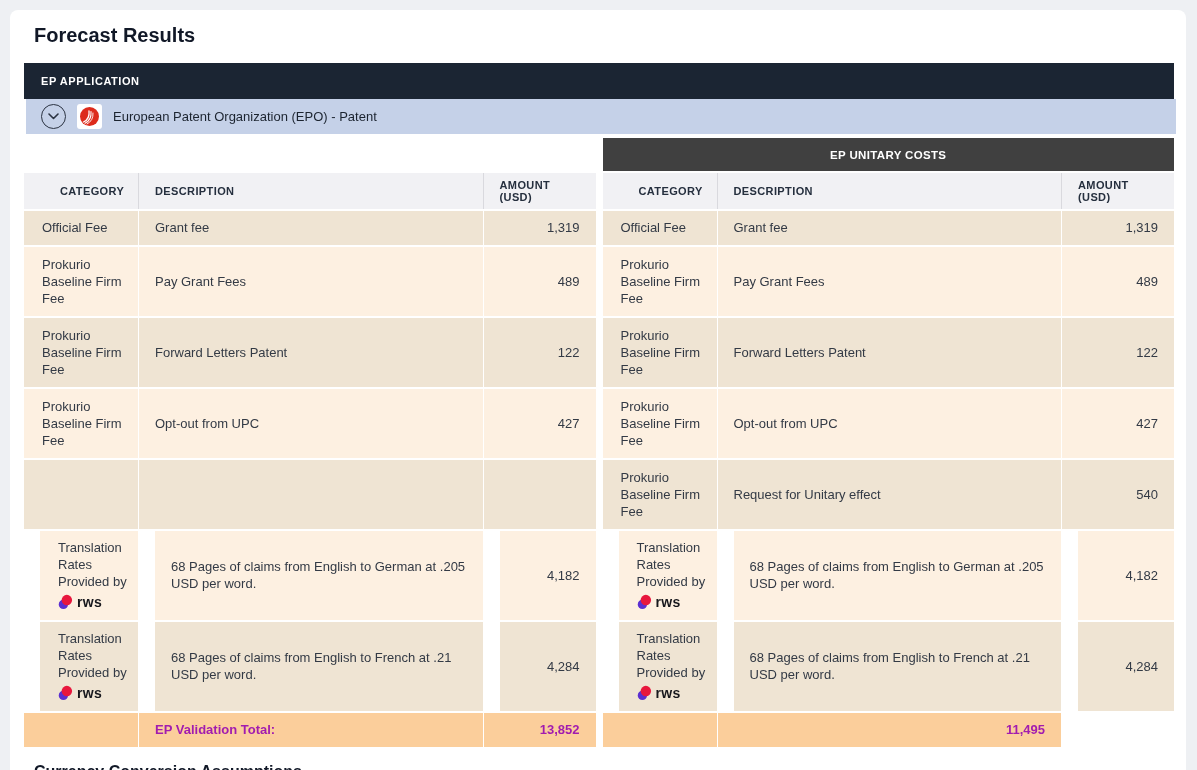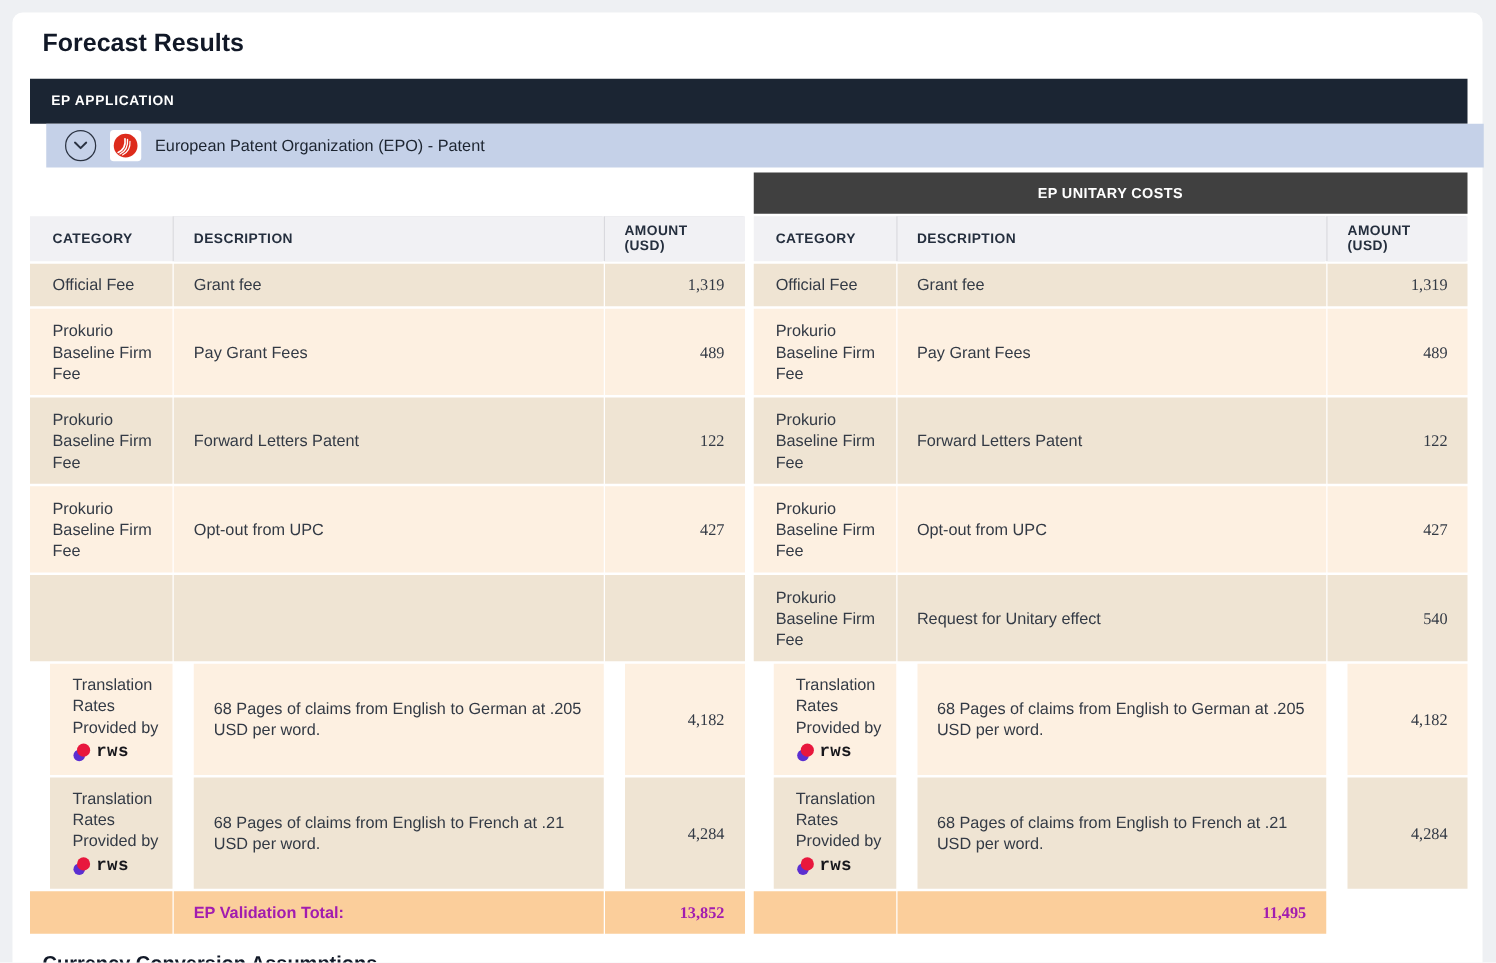--- a/index.html
+++ b/index.html
@@ -19,21 +19,21 @@
   .page-title {
     font-size:20px; font-weight:700; color:#111827;
     margin:0 0 0 11px; line-height:23px;
   }
   .banner {
     margin-top:16px; margin-left:1px; width:1150px; height:36px;
     background:#1b2533; display:flex; align-items:center; padding-left:17px;text-align:center;
   }
   .banner-label { color:#ffffff; font-size:11px; font-weight:700; letter-spacing:.05em; }
   .jur-row {
-    margin-left:14px; width:1150px; height:35px;
+    margin-left:3px; width:1150px; height:35px;
     background:#c5d1e8; display:flex; align-items:center; gap:11px; padding-left:15px;
   }
   .collapse-btn {
     width:25px; height:25px; border-radius:50%;
     border:1.5px solid #2b3342; background:transparent;
     display:flex; align-items:center; justify-content:center;
     cursor:pointer; padding:0; flex:0 0 auto;
   }
   .epo-logo {
     width:25px; height:25px; background:#ffffff; border-radius:3px;
@@ -54,41 +54,41 @@
   }
   .sec-head.trad { grid-column:1/4; background:#4134dd; }
   .sec-head.unit { grid-column:5/8; background:#404040; }
   .spacer { background:#ffffff; }
   .col-head {
     background:#f1f1f4; min-height:36px;
     display:flex; align-items:center;
     font-size:11px; font-weight:700; color:#252f3e; letter-spacing:.035em;
     padding:0 16px;
   }
-  .col-head.cat { padding-left:18px; }
+  .col-head.cat { padding-left:36px; }
   .col-head.amt { justify-content:flex-end; }
   .col-head.inner-border { box-shadow:-1px 0 0 #d9d9de; }
 
   .cell {
     display:flex; align-items:center;
     font-size:13px; color:#333a45; line-height:1.32;
     padding:8px 16px;
   }
   .cell.cat  { padding:8px 8px 8px 18px; }
-  .cell.amt  { justify-content:flex-end;font-family:Liberation Serif, serif; }
+  .cell.amt  { justify-content:flex-end; }
   .dark  { background:#efe4d3; }
   .light { background:#fdf0e1; }
   .totalbg { background:#fbce9b; min-height:34px; }
   .bold { font-weight:700; color:#a21caf; }
   .h-s { min-height:34px; }
   .h-m { min-height:69px; }
   .h-l { min-height:87px;margin-left:16px; }
 
   .cat-inner { display:block; }
-  .rws-badge { display:flex; align-items:center; gap:4px; margin-top:3px;font-family:Liberation Mono, monospace; }
+  .rws-badge { display:flex; align-items:center; gap:4px; margin-top:3px; }
   .rws-word { font-size:14px; font-weight:700; color:#17171c; letter-spacing:.02em; }
 
   .footer-heading {
     margin:16px 0 0 11px;
     font-size:16px; font-weight:700; color:#111827;
   }
 </style>
 </head>
 <body>
 

